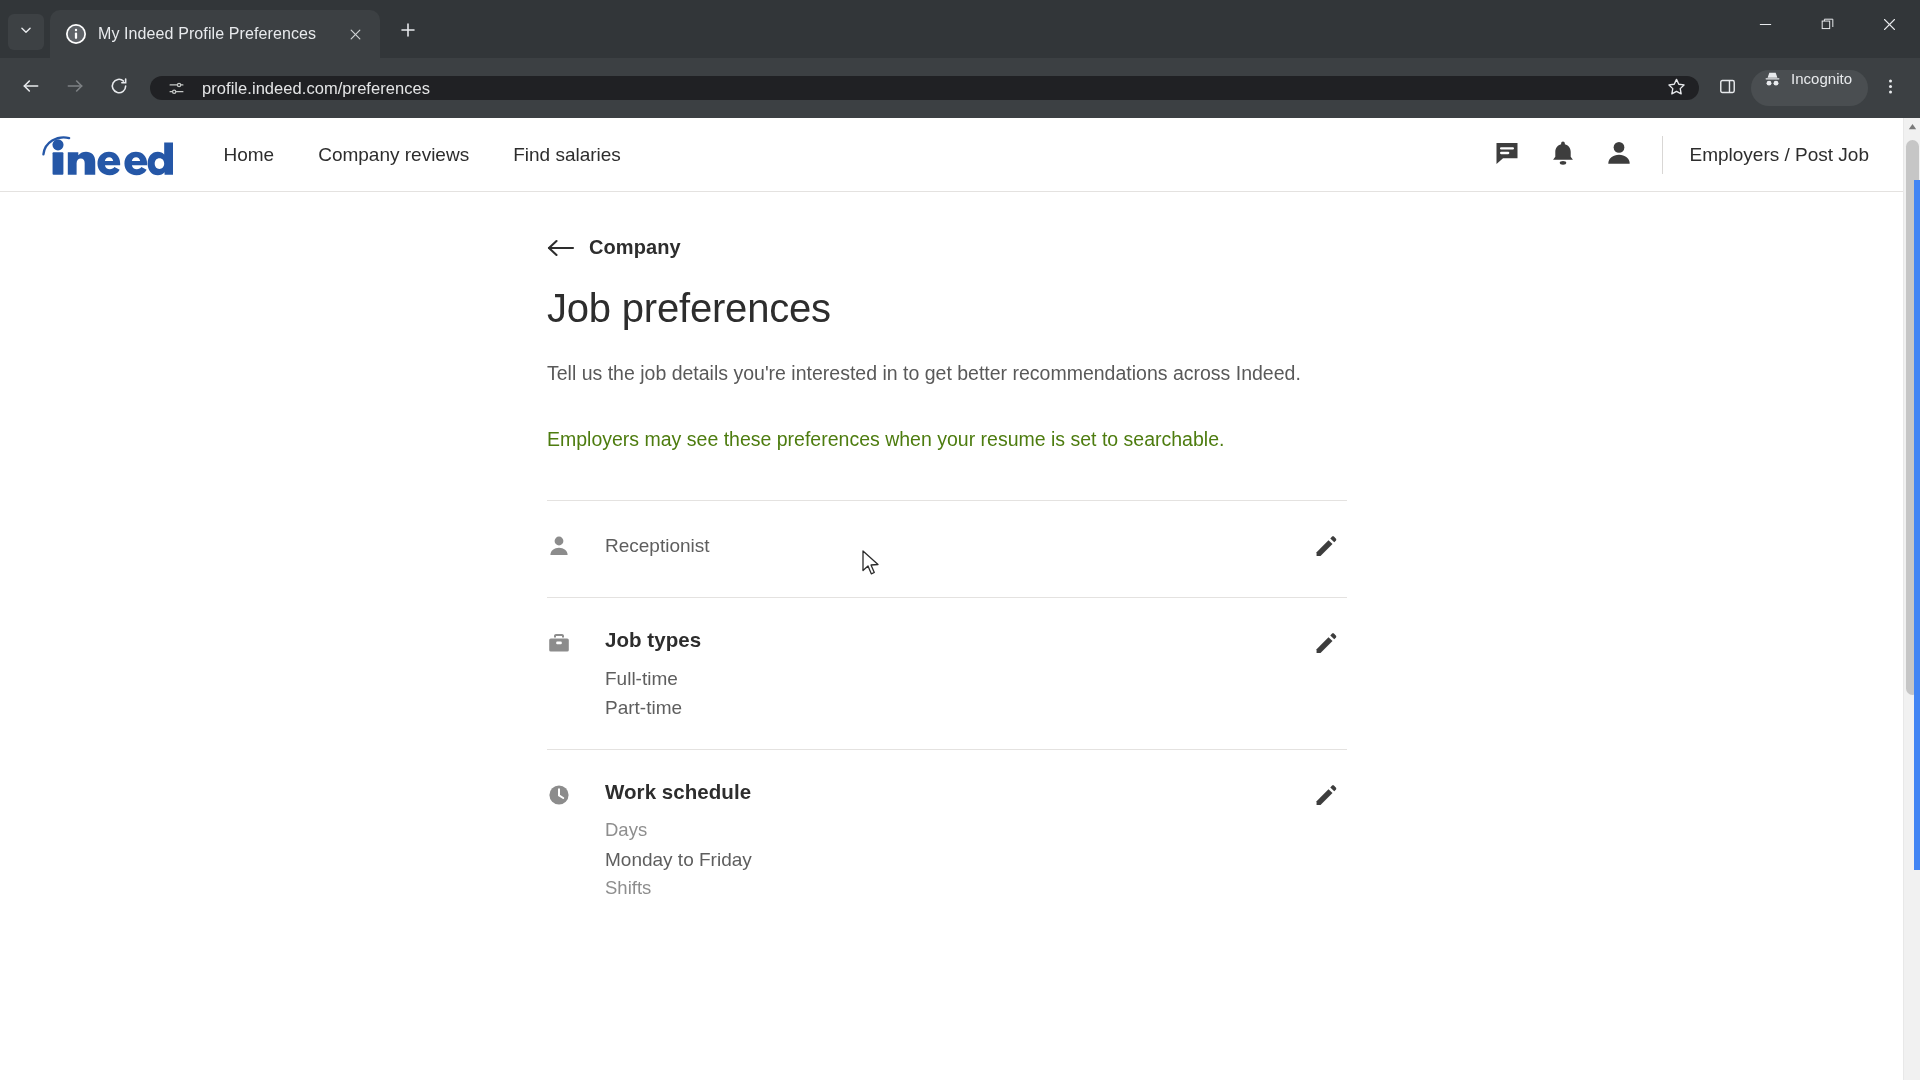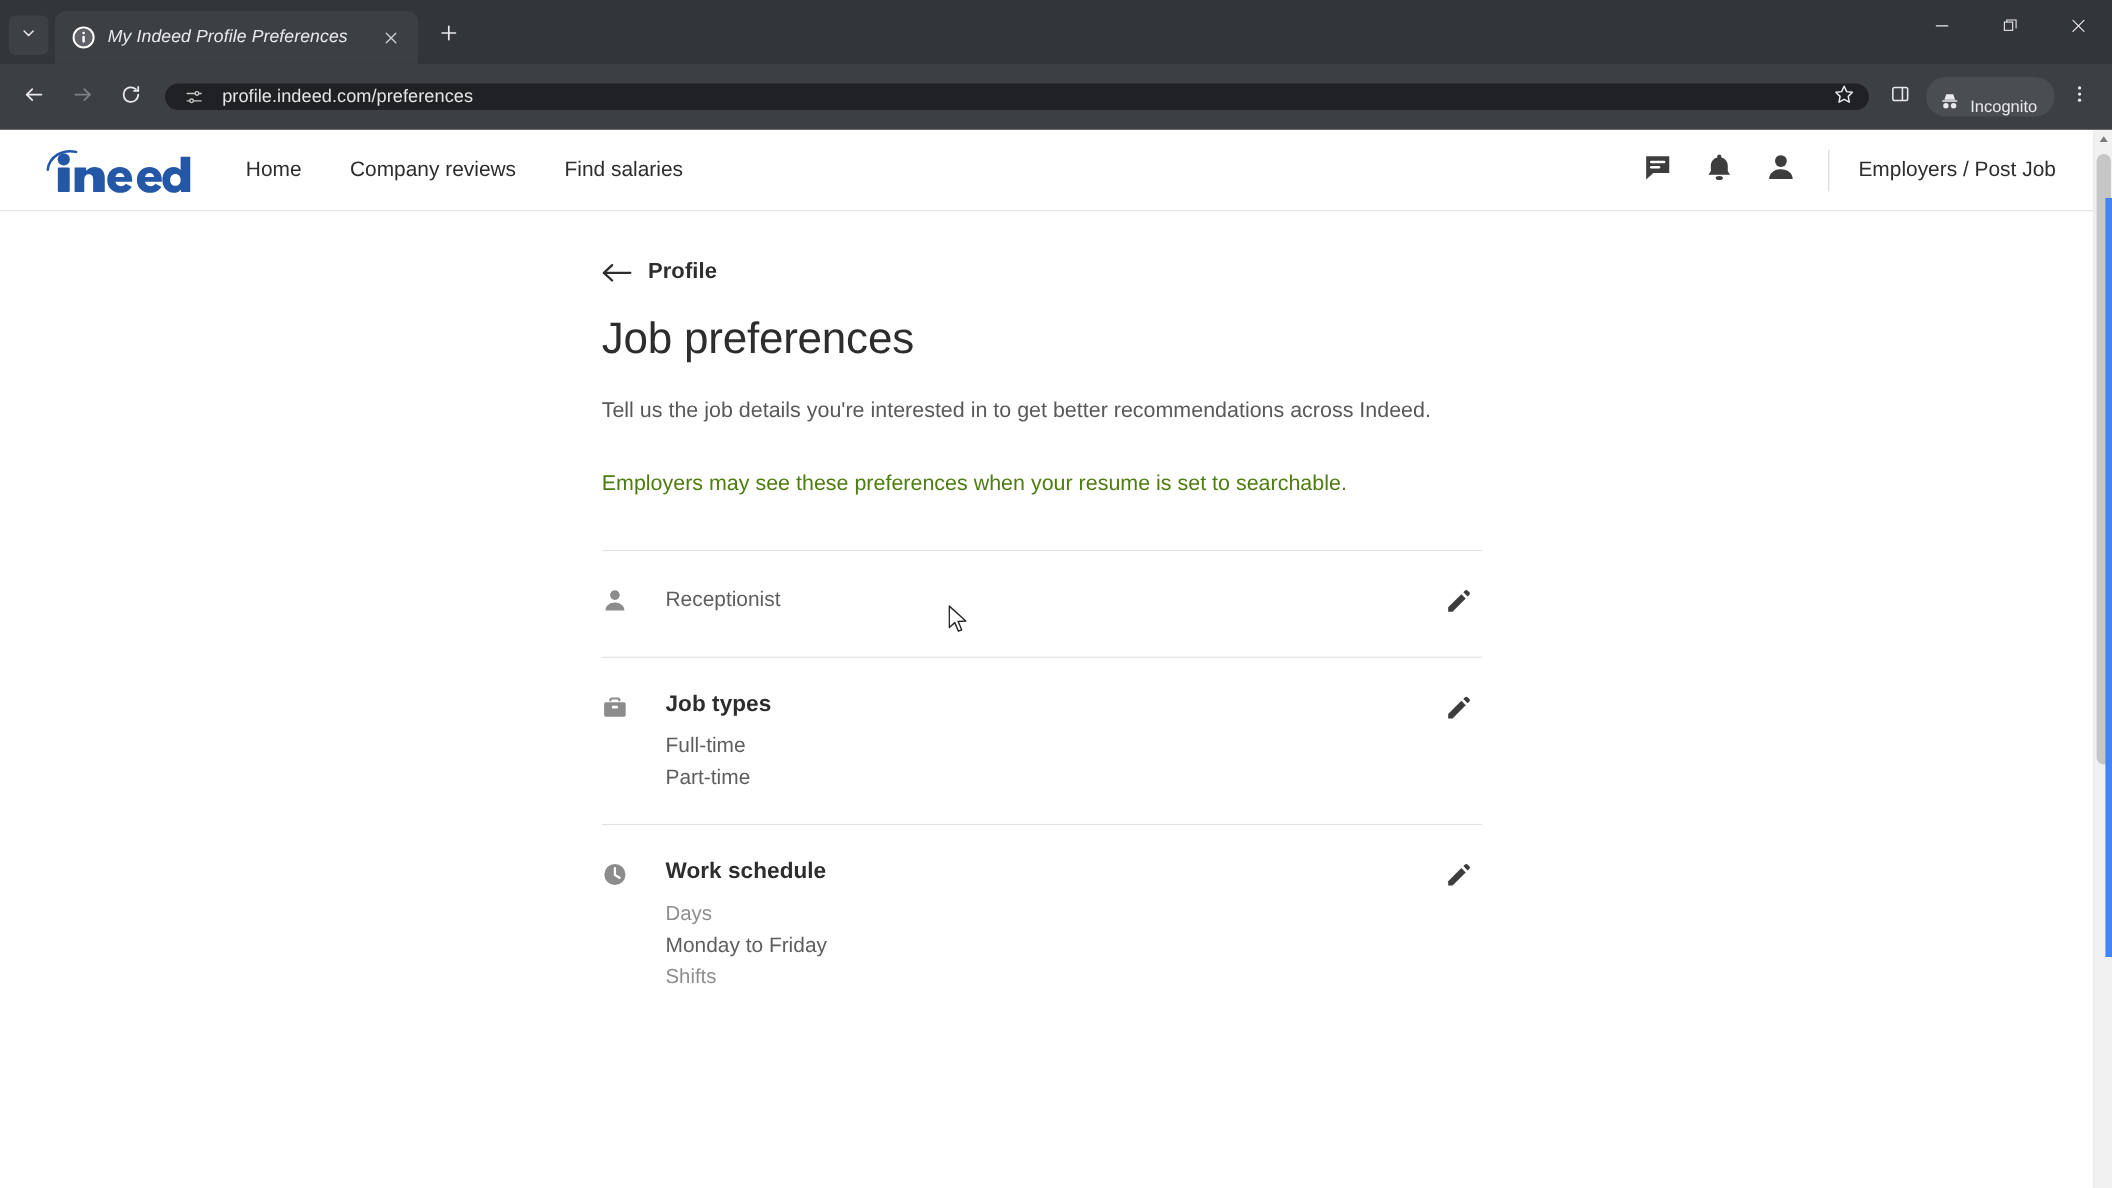--- a/index.html
+++ b/index.html
@@ -27,21 +27,21 @@
     display:flex; align-items:center; padding:0 12px 0 16px; margin-left:6px;
     position:relative; flex:0 0 auto;
   }
   .tab-favicon {
     width:20px; height:20px; border-radius:50%; background:#ffffff; flex:0 0 auto;
     display:flex; align-items:center; justify-content:center; margin-right:12px;
   }
   .tab-favicon svg { width:18px; height:18px; }
   .tab-title {
     color:#e8eaed; font-size:16px; white-space:nowrap; overflow:hidden;
-    text-overflow:ellipsis; flex:1 1 auto; letter-spacing:.1px;font-style:italic;
+    text-overflow:ellipsis; flex:1 1 auto; letter-spacing:.1px;
   }
   .tab-close {
     width:26px; height:26px; border-radius:50%; flex:0 0 auto;
     display:flex; align-items:center; justify-content:center; margin-left:8px;
   }
   .tab-close svg { width:13px; height:13px; }
 
   .newtab {
     width:36px; height:36px; margin:0 0 8px 10px; border-radius:50%;
     display:flex; align-items:center; justify-content:center; flex:0 0 auto;
@@ -65,21 +65,21 @@
   .omni-icon { width:24px; height:24px; display:flex; align-items:center; justify-content:center; margin-right:14px; flex:0 0 auto; }
   .omni-icon svg { width:17px; height:17px; }
   .omni-url { flex:1 1 auto; color:#e4e5e6; font-size:16.5px; white-space:nowrap; overflow:hidden; letter-spacing:.05px; }
   .omni-star { width:34px; height:34px; border-radius:50%; display:flex; align-items:center; justify-content:center; flex:0 0 auto; }
   .omni-star svg { width:19px; height:19px; }
 
   .tb-right { display:flex; align-items:center; margin-left:8px; flex:0 0 auto; }
   .tb-icon { width:40px; height:40px; border-radius:50%; display:flex; align-items:center; justify-content:center; }
   .tb-icon svg { width:19px; height:19px; }
   .incognito-pill {
-    height:36px; border-radius:18px; background:#4a4e51; display:flex; align-items:flex-end;
+    height:36px; border-radius:18px; background:#4a4e51; display:flex; align-items:flex-start;
     padding:0 16px 0 12px; margin:0 4px; gap:9px;
   }
   .incognito-pill svg { width:19px; height:19px; flex:0 0 auto; }
   .incognito-pill span { color:#e8eaed; font-size:15px; white-space:nowrap; }
   .menu-dots { width:36px; height:40px; display:flex; align-items:center; justify-content:center; }
   .menu-dots svg { width:5px; height:19px; }
 
   
   .viewport { flex:1 1 auto; background:#ffffff; position:relative; overflow:hidden; display:flex; }
   .page { flex:1 1 auto; overflow:hidden; position:relative; }
@@ -352,21 +352,21 @@
       <div class="content">
         <div class="container">
 
           <div class="back-row">
             <span class="back-arrow">
               <svg viewBox="0 0 28 20" fill="none" stroke="#2d2d2d" stroke-width="2.1" stroke-linecap="round" stroke-linejoin="round">
                   <line x1="26" y1="10" x2="2" y2="10"></line>
                   <polyline points="9.5,3 2,10 9.5,17"></polyline>
                 </svg>
             </span>
-            <span class="back-label">Profile</span>
+            <span class="back-label">Company</span>
           </div>
 
           <h1 class="page-title">Job preferences</h1>
           <p class="intro">Tell us the job details you're interested in to get better recommendations across Indeed.</p>
           <p class="notice">Employers may see these preferences when your resume is set to searchable.</p>
 
           <div class="pref-divider"></div>
 
           <div class="pref-item">
             <div class="pref-icon">

